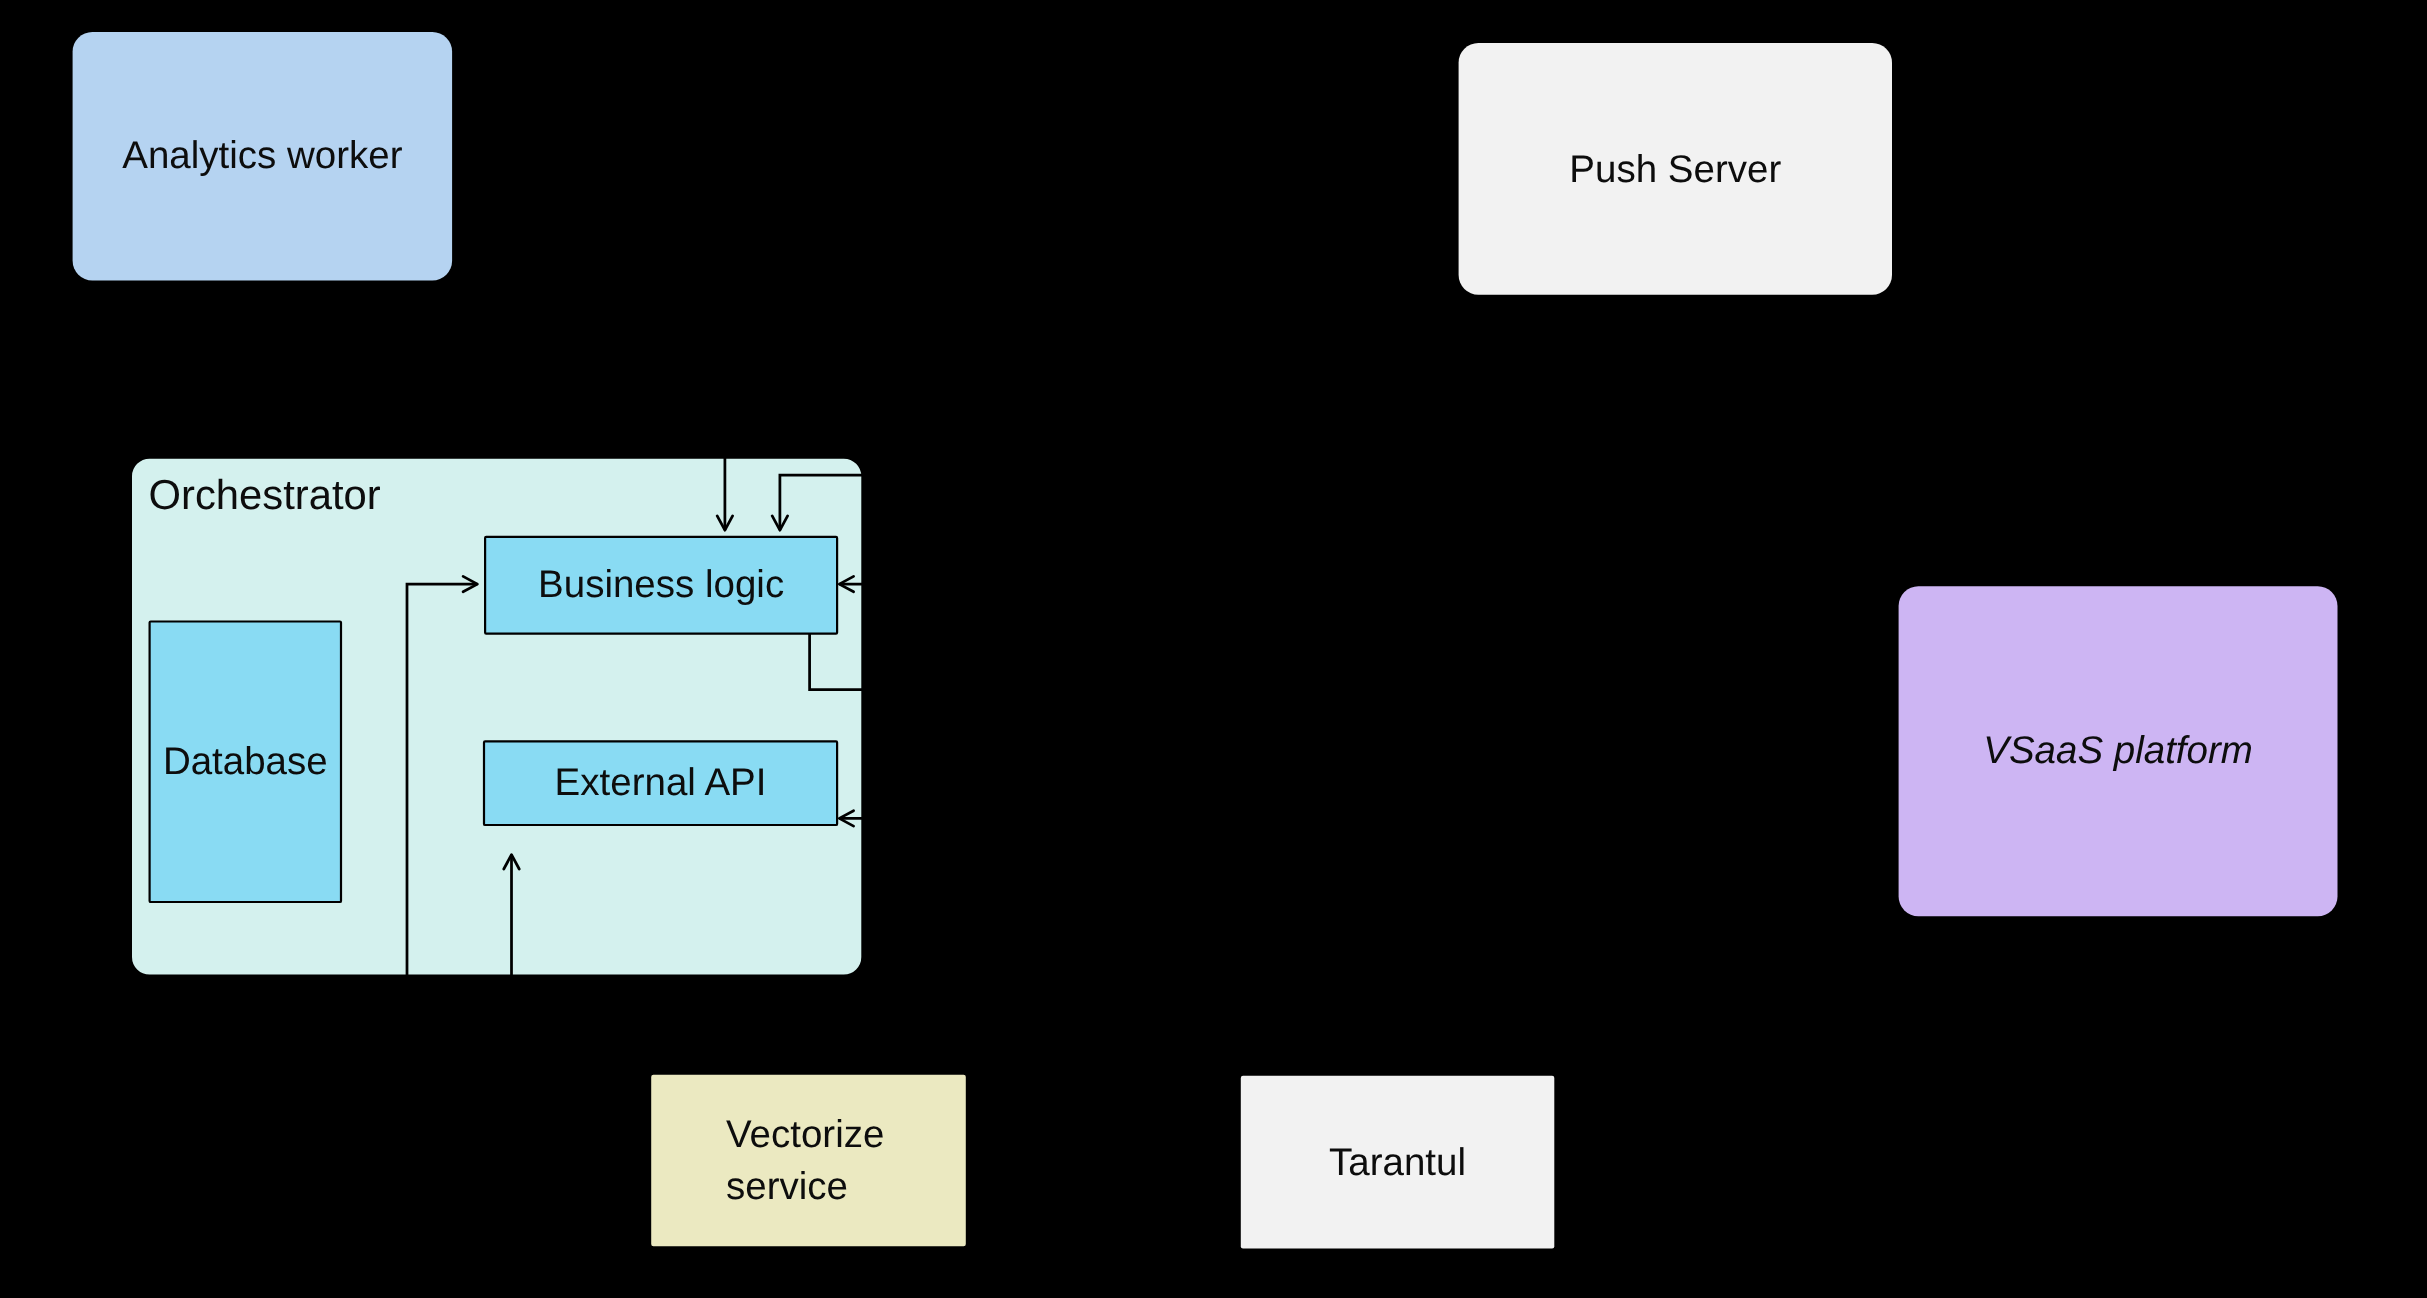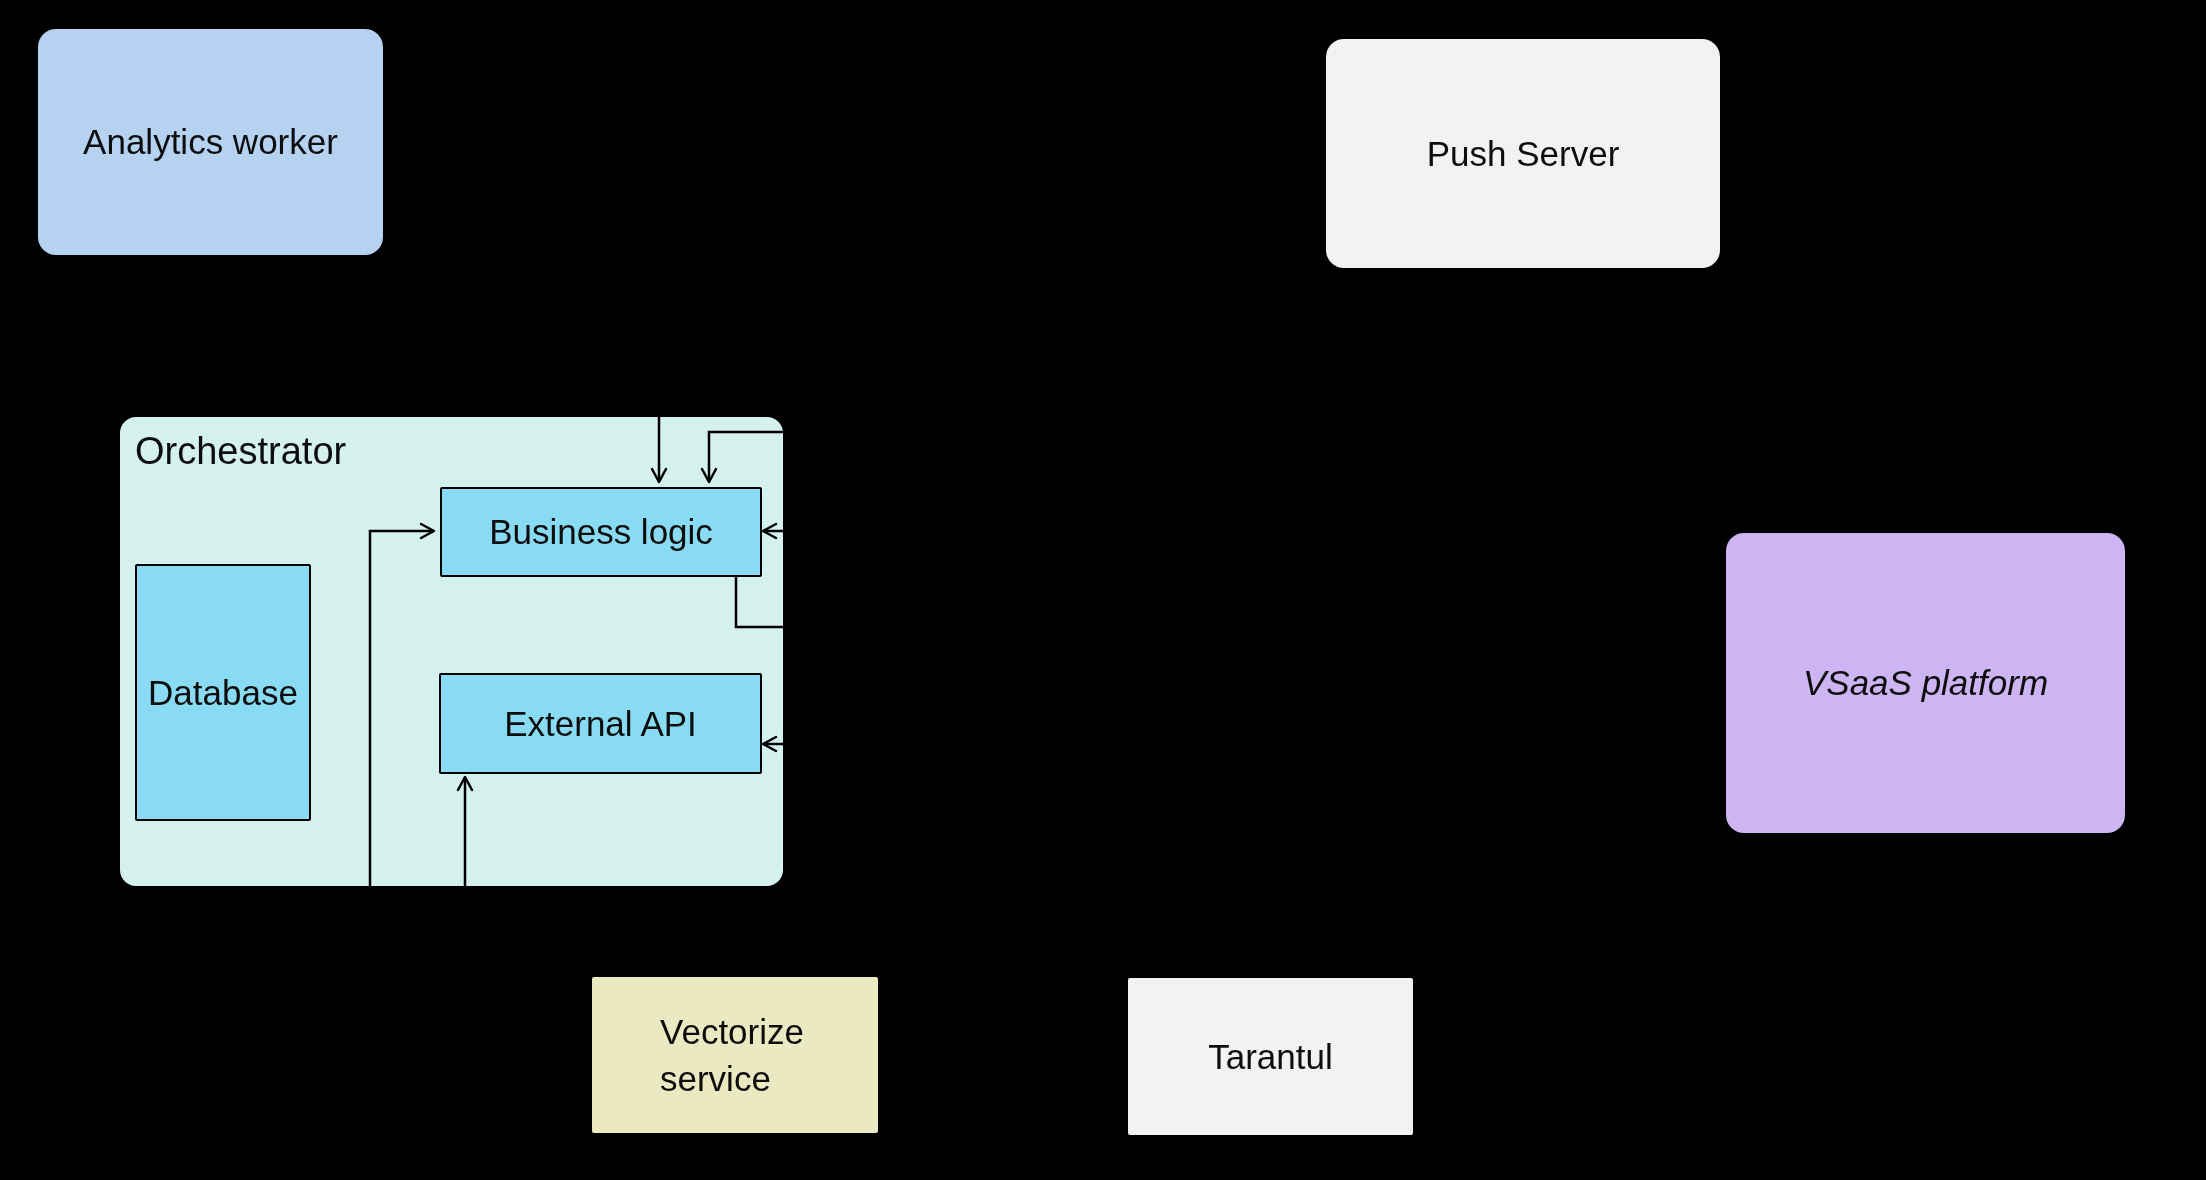--- a/index.html
+++ b/index.html
@@ -53,42 +53,42 @@
     left: 15px; top: 13px;
     font-size: 38px;
     color: #0d0d0d;
   }
   .inner-node {
     border: 2px solid #000000;
   }
   
   #database       { left: 15px;  top: 103px; width: 176px; height: 257px; }
   #business-logic { left: 320px; top: 70px;  width: 322px; height: 90px;  }
-  #external-api   { left: 319px; top: 256px; width: 323px; height: 101px; }
+  #external-api   { left: 319px; top: 256px; width: 323px; height: 78px; }
 
   
   #edges-svg {
     position: absolute;
     left: 0; top: 0;
     width: 2206px;
     height: 1180px;
     pointer-events: none;
   }
   .edge {
     stroke: #000000;
     stroke-width: 2.5px;
     fill: none;
   }
 </style>
 </head>
 <body>
 
 <div id="canvas">
 
-  <div class="node rounded-lg" id="analytics-worker" style="background-color: rgb(181, 211, 241);">
+  <div class="node rounded-lg" id="analytics-worker" style="background-color: rgb(181, 211, 241); margin-left: 28px;">
     <span>Analytics worker</span>
   </div>
 
   <div class="node rounded-lg" id="push-server" style="background-color: rgb(242, 242, 242);">
     <span>Push Server</span>
   </div>
 
   <div class="node rounded-lg" id="vsaas-platform" style="background-color: rgb(205, 181, 243);">
     <span>VSaaS platform</span>
   </div>

